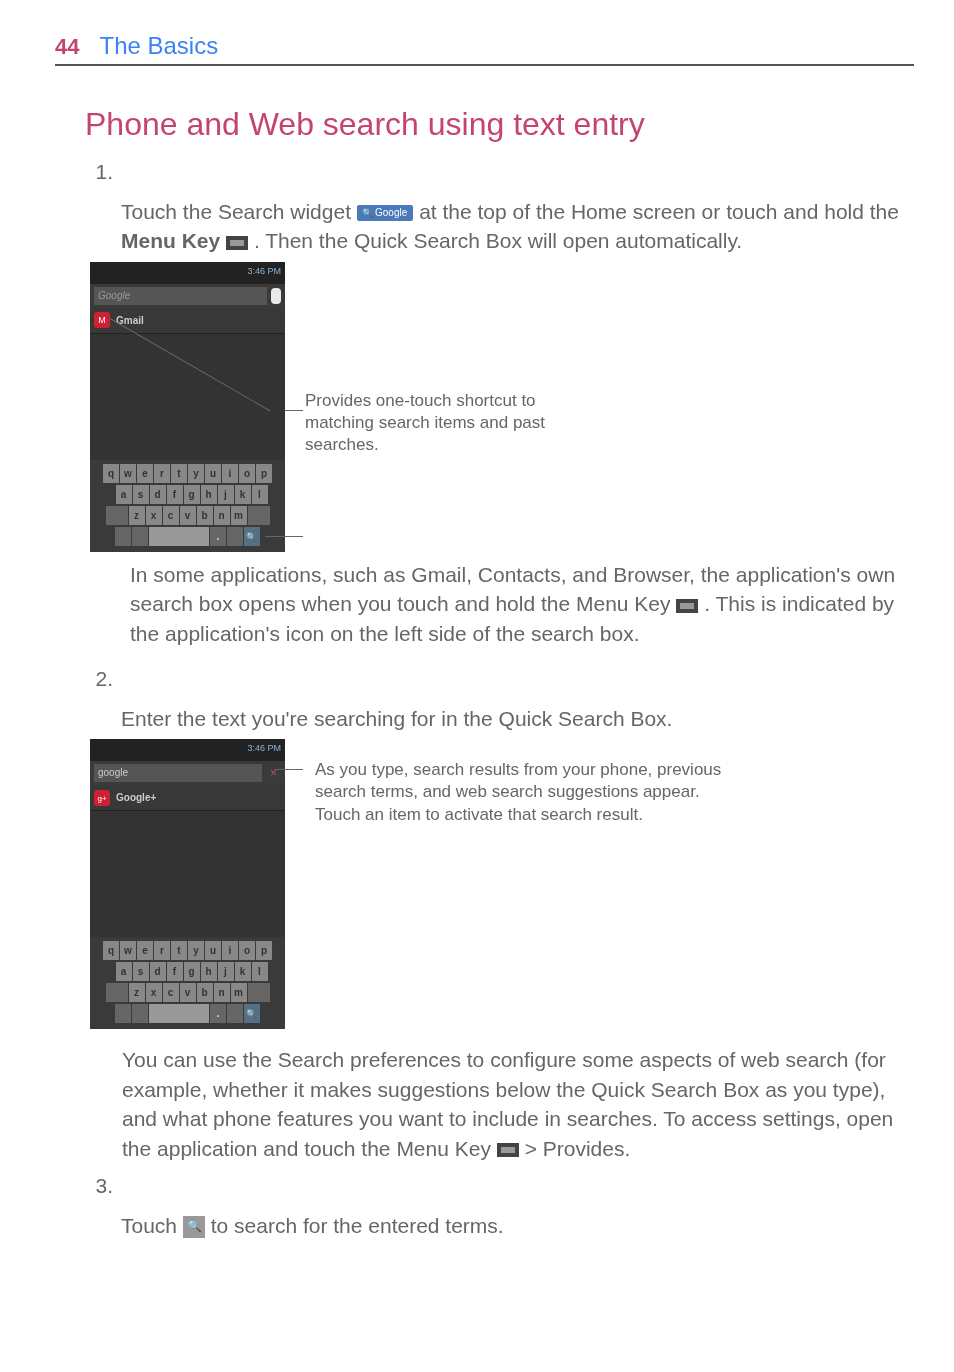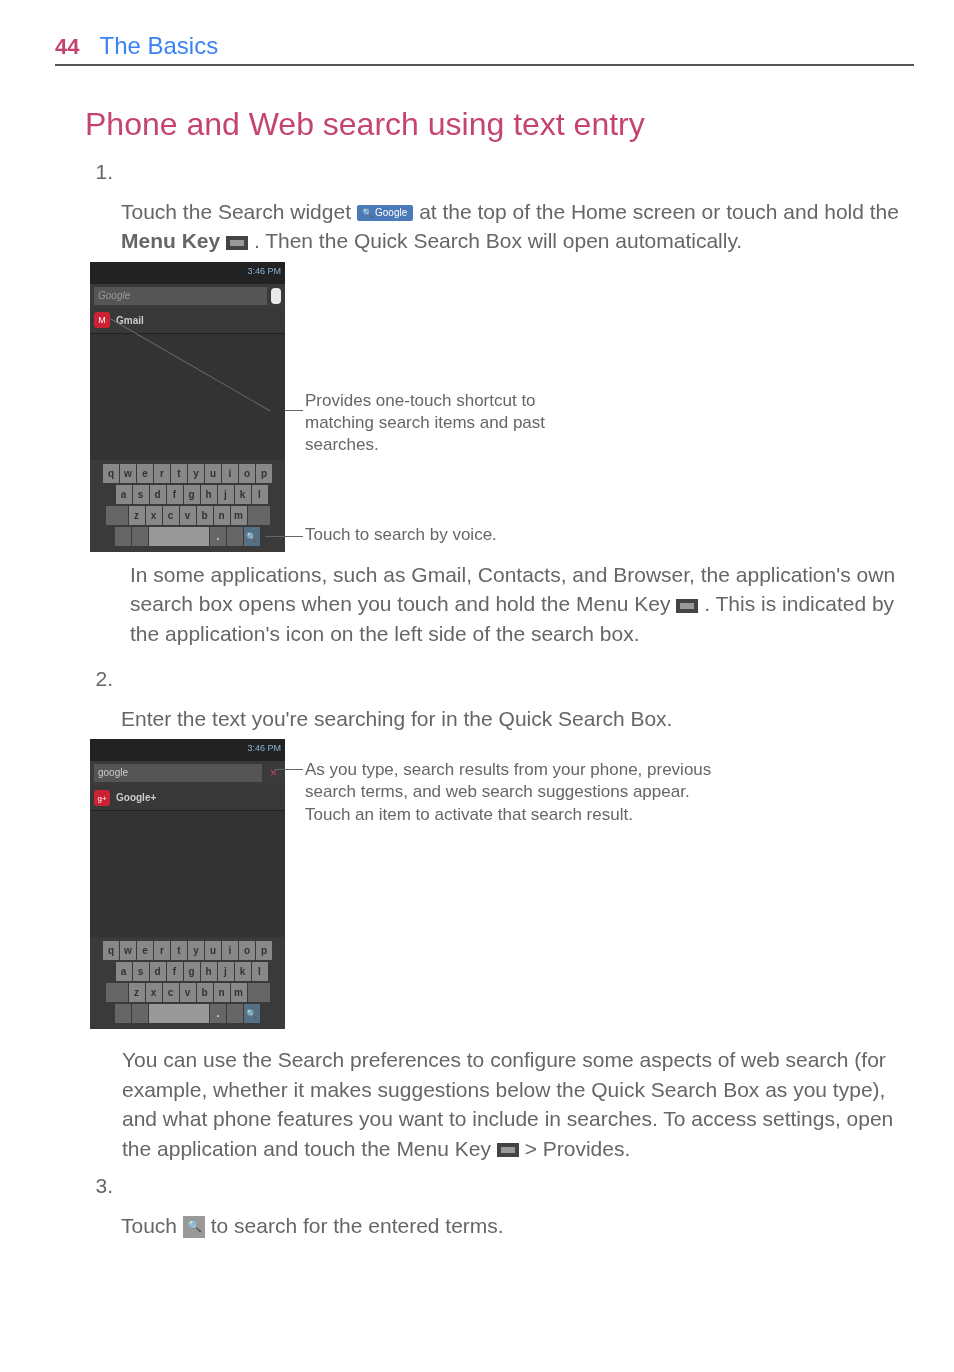--- a/index.html
+++ b/index.html
@@ -303,21 +303,20 @@
       </div>
     </div>
   </div>
   <div class="callouts" style="position:relative; min-height:290px;">
 
     <div class="callout-line-diag" style="left:-175px; top:56px; width:185px; transform: rotate(30deg);"></div>
     <div class="callout-line" style="left:0; top:148px; width:18px;"></div>
     <div class="callout" style="left:20px; top:128px; width:300px;">Provides one-touch shortcut to matching search items and past searches.</div>
     <div class="callout-line" style="left:-20px; top:274px; width:38px;"></div>
     <div class="callout" style="left:20px; top:262px; width:300px;">
-      <div>Touch to search by voice.</div>
     </div>
   </div>
 </div>
 
 <div class="body-text" style="margin-left:75px;">
   <span>In some applications, such as Gmail, Contacts, and Browser, the application's own search box opens when you touch and hold the </span>
   <span class="bold">Menu Key</span>
   <span> </span>
   <span class="icon-menu-key"></span>
   <span>. This is indicated by the application's icon on the left side of the search box.</span>
@@ -387,21 +386,21 @@
           <div class="kb-key space"></div>
           <div class="kb-key action">.</div>
           <div class="kb-key action"></div>
           <div class="kb-key search-key"></div>
         </div>
       </div>
     </div>
   </div>
   <div class="callouts" style="position:relative; min-height:290px;">
     <div class="callout-line" style="left:-10px; top:30px; width:28px;"></div>
-    <div class="callout" style="left:20px; top:20px; width:420px;">As you type, search results from your phone, previous search terms, and web search suggestions appear. Touch an item to activate that search result.</div>
+    <div class="callout" style="left:30px; top:20px; width:420px;">As you type, search results from your phone, previous search terms, and web search suggestions appear. Touch an item to activate that search result.</div>
   </div>
 </div>
 
 <div class="vspace"></div>
 
 <div class="body-text" style="margin-left:67px;">
   <span>You can use the Search preferences to configure some aspects of web search (for example, whether it makes suggestions below the Quick Search Box as you type), and what phone features you want to include in searches. To access settings, open the application and touch the </span>
   <span class="bold">Menu Key</span>
   <span> </span>
   <span class="icon-menu-key"></span>

